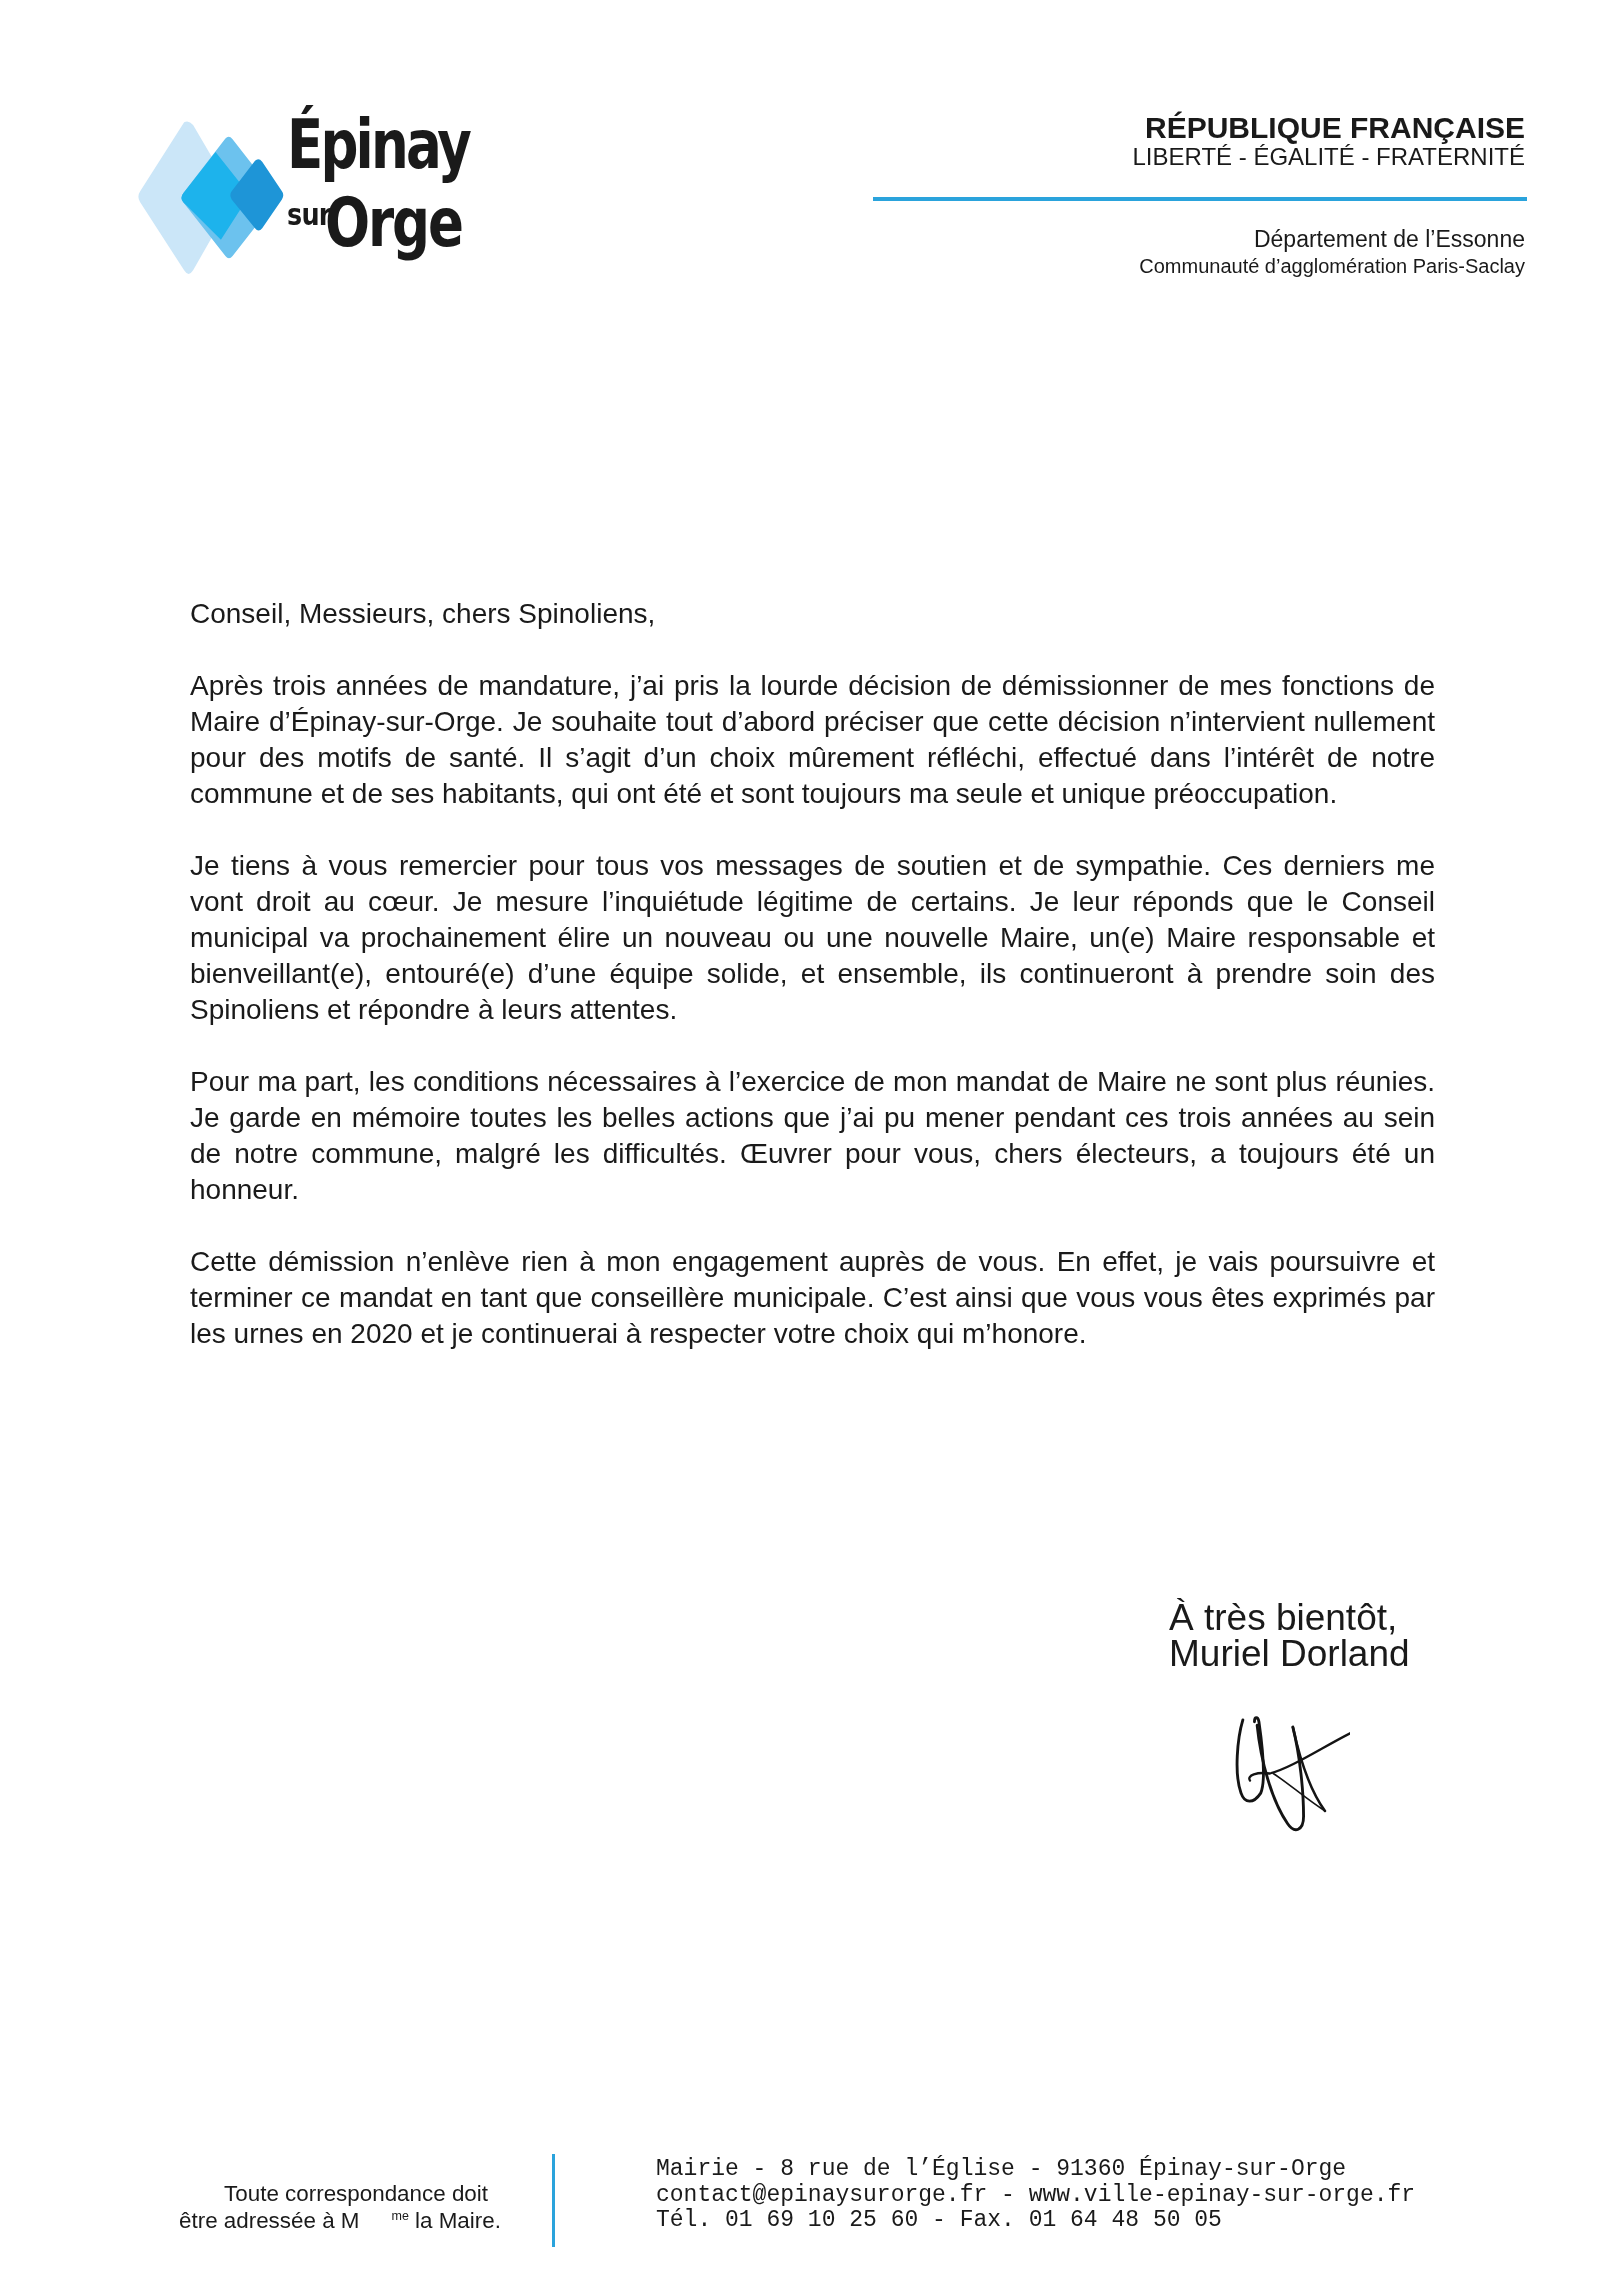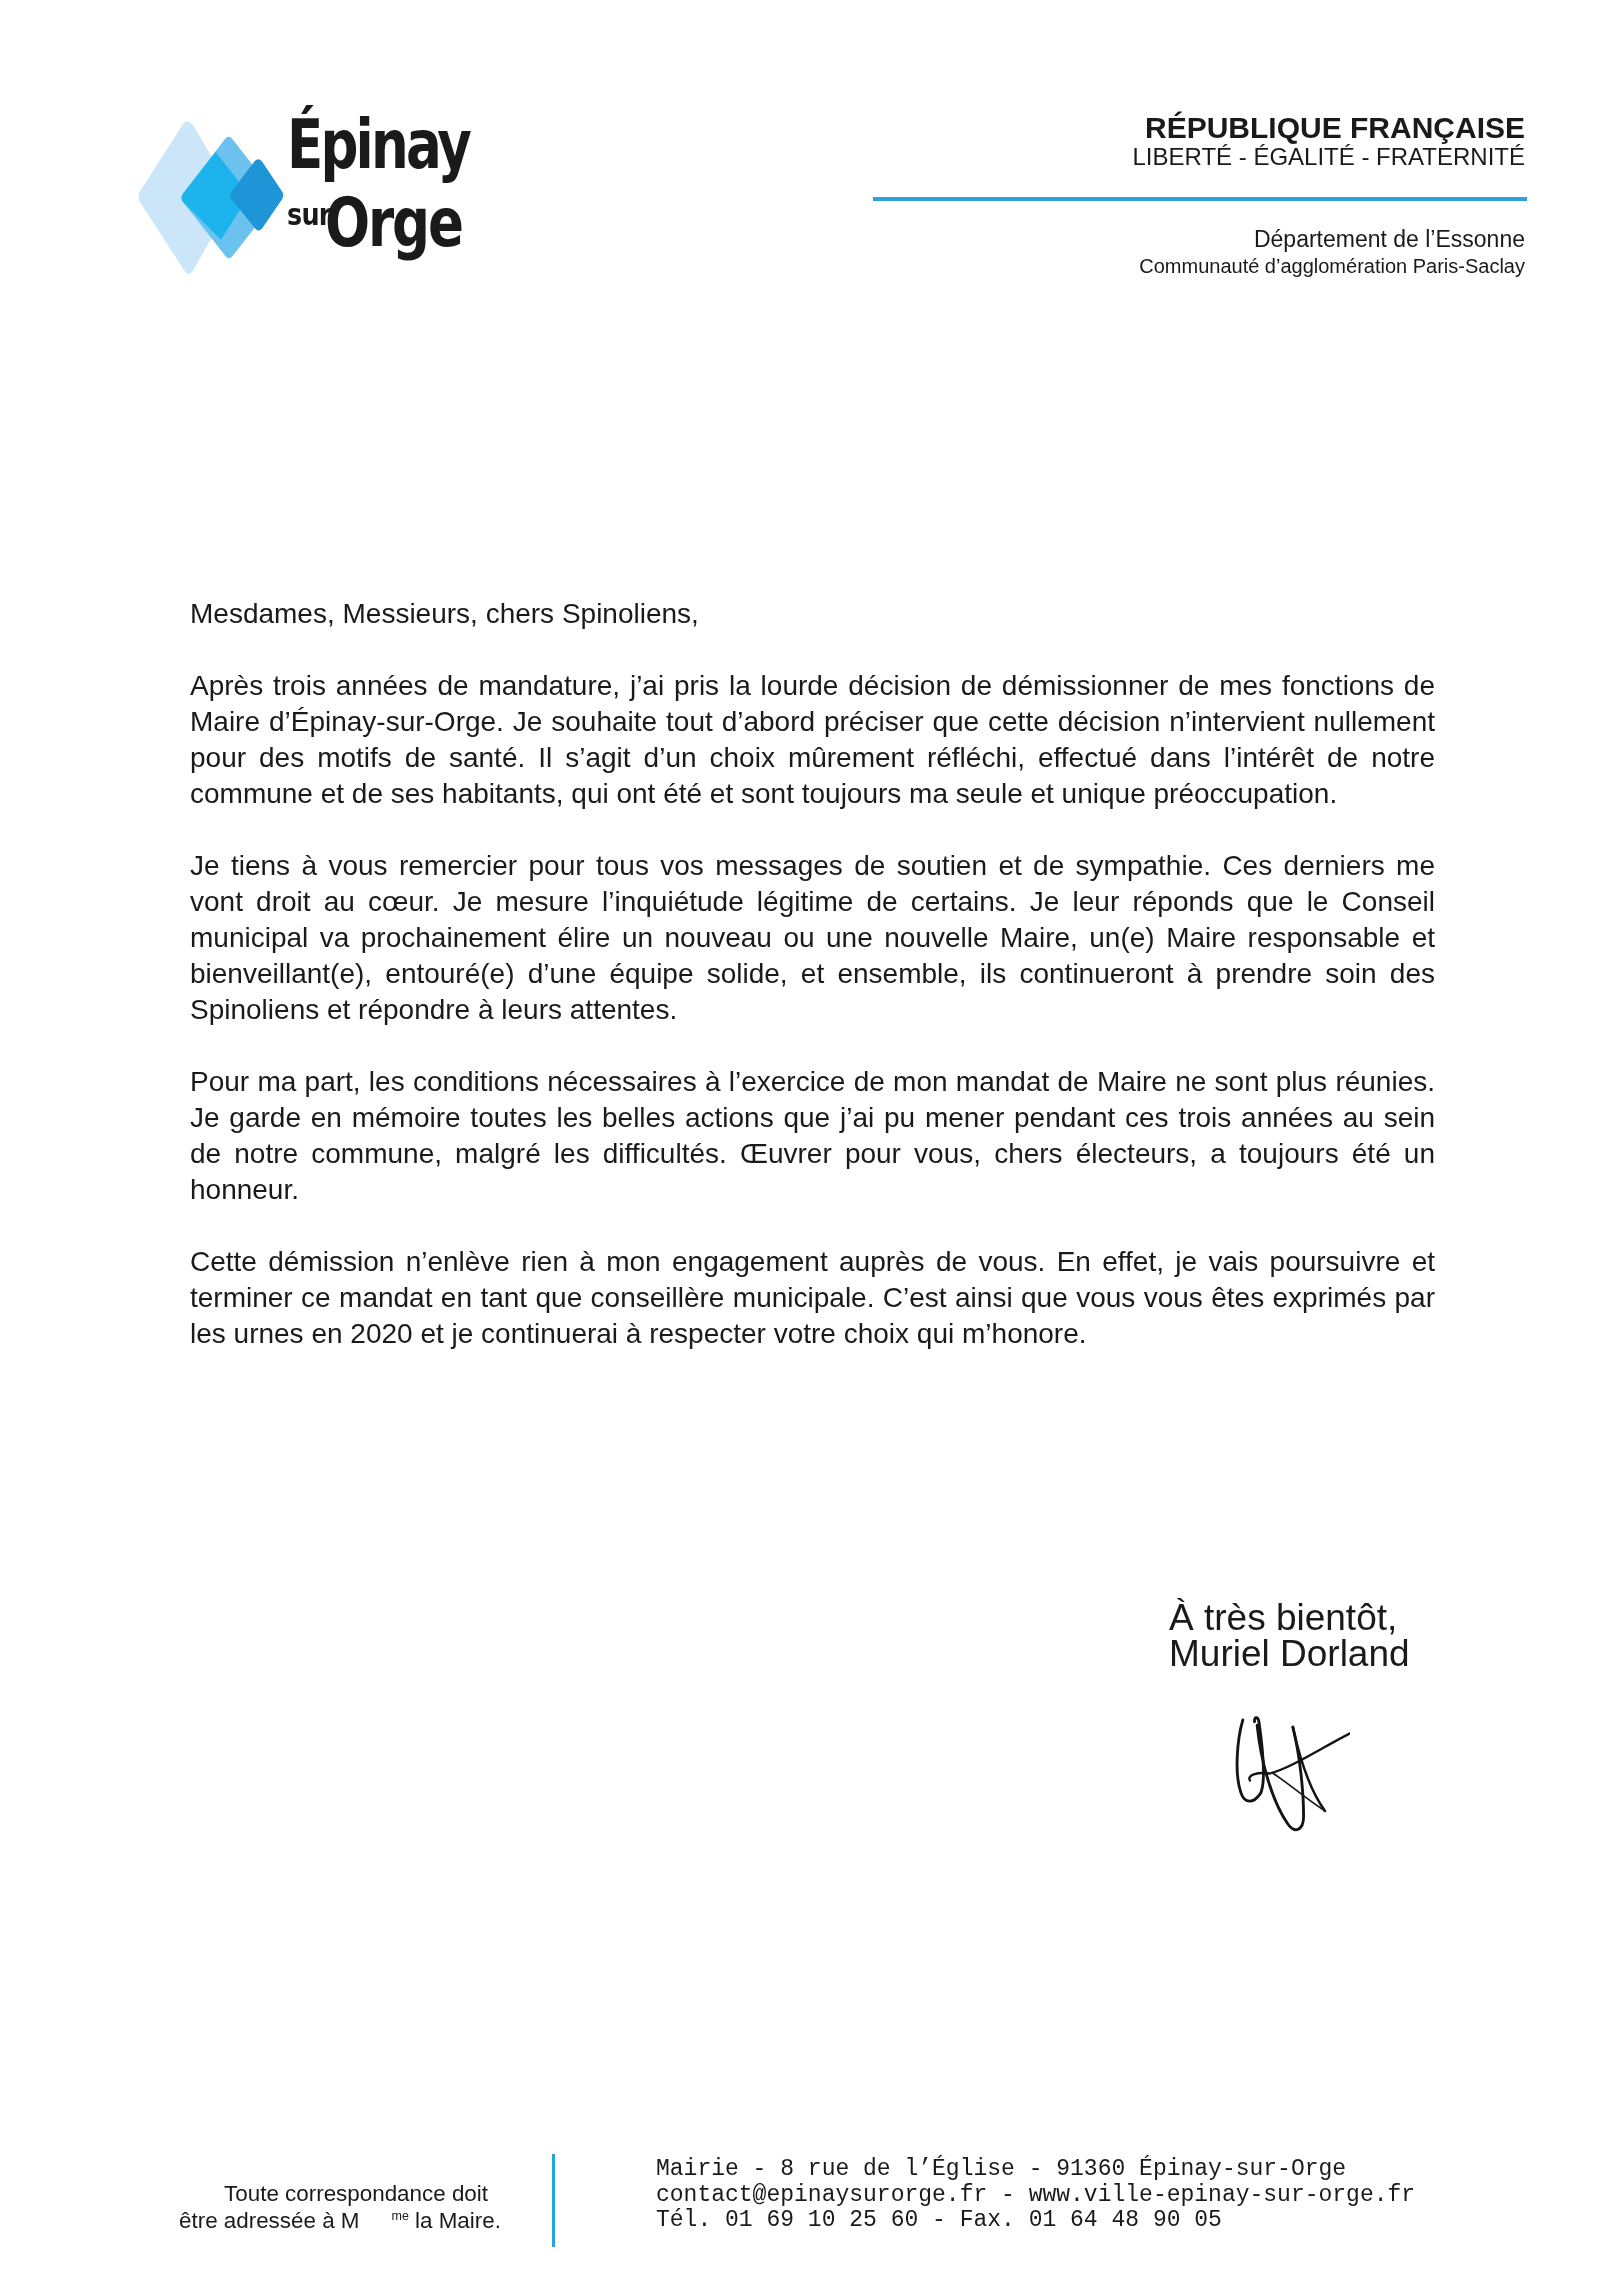--- a/index.html
+++ b/index.html
@@ -64,21 +64,21 @@
   <div class="logo-word-orge">Orge</div>
 </div>
 
 <div id="rep-title" class="hdr-right">RÉPUBLIQUE FRANÇAISE</div>
 <div id="rep-motto" class="hdr-right">LIBERTÉ - ÉGALITÉ - FRATERNITÉ</div>
 <div id="hdr-rule" style="background: rgb(42, 163, 220);"></div>
 <div id="dept" class="hdr-right">Département de l’Essonne</div>
 <div id="agglo" class="hdr-right">Communauté d’agglomération Paris-Saclay</div>
 
 <div id="letter-body">
-  <p id="salutation">Mesdames, Messieurs, chers Spinoliens,</p>
+  <p id="salutation">Conseil, Messieurs, chers Spinoliens,</p>
   <p>Après trois années de mandature, j’ai pris la lourde décision de démissionner de mes fonc­tions de Maire d’Épinay-sur-Orge. Je souhaite tout d’abord préciser que cette décision n’in­tervient nullement pour des motifs de santé. Il s’agit d’un choix mûrement réfléchi, effectué dans l’intérêt de notre commune et de ses habitants, qui ont été et sont toujours ma seule et unique préoccupation.</p>
   <p>Je tiens à vous remercier pour tous vos messages de soutien et de sympathie. Ces derniers me vont droit au cœur. Je mesure l’inquiétude légitime de certains. Je leur réponds que le Conseil municipal va prochainement élire un nouveau ou une nouvelle Maire, un(e) Maire res­ponsable et bienveillant(e), entouré(e) d’une équipe solide, et ensemble, ils continueront à prendre soin des Spinoliens et répondre à leurs attentes.</p>
   <p>Pour ma part, les conditions nécessaires à l’exercice de mon mandat de Maire ne sont plus réunies. Je garde en mémoire toutes les belles actions que j’ai pu mener pendant ces trois années au sein de notre commune, malgré les difficultés. Œuvrer pour vous, chers électeurs, a toujours été un honneur.</p>
   <p>Cette démission n’enlève rien à mon engagement auprès de vous. En effet, je vais poursuivre et terminer ce mandat en tant que conseillère municipale. C’est ainsi que vous vous êtes ex­primés par les urnes en 2020 et je continuerai à respecter votre choix qui m’honore.</p>
 </div>
 
 <div id="closing">
   <div>À très bientôt,</div>
   <div>Muriel Dorland</div>
 </div>
@@ -92,15 +92,15 @@
 </svg>
 
 <div id="footer-left">
   <div>Toute correspondance doit</div>
   <div><span>être adressée à M</span><sup>me</sup><span> la Maire.</span></div>
 </div>
 <div id="footer-rule" style="background: rgb(42, 163, 220);"></div>
 <div id="footer-right">
   <div>Mairie - 8 rue de l’Église - 91360 Épinay-sur-Orge</div>
   <div>contact@epinaysurorge.fr - www.ville-epinay-sur-orge.fr</div>
-  <div>Tél. 01 69 10 25 60 - Fax. 01 64 48 90 05</div>
+  <div>Tél. 01 69 10 25 60 - Fax. 01 64 48 50 05</div>
 </div>
 
 
 </body></html>

